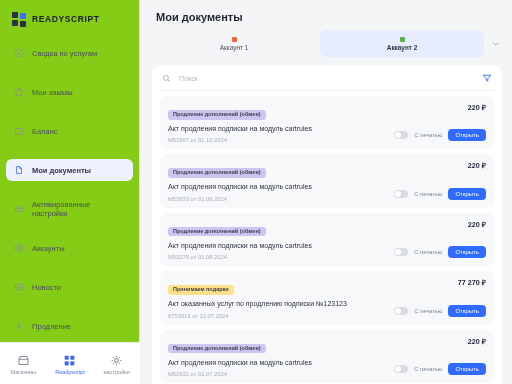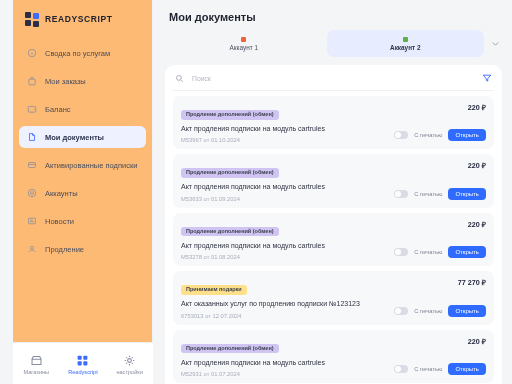--- a/index.html
+++ b/index.html
@@ -8,42 +8,41 @@
     width:512px; height:384px;
     font-family:"Liberation Sans", sans-serif;
     background:#f4f5f7;
     overflow:hidden;
     color:#2b2b33;
   }
   #app { position:relative; width:512px; height:384px; display:flex; }
 
   
   .sidebar {
-    width:140px; height:384px; background:#fdba74;
+    width:140px; height:384px; background:#84cc16;
     display:flex; flex-direction:column;
     border-right:1px solid #eef0f3;
     position:relative;
-    margin-left:13px;
   }
   .brand {
     display:flex; align-items:center; gap:6px;
     padding:12px 10px 14px 12px;
   }
   .brand-logo { width:14px; height:14px; position:relative; flex:none; }
   .brand-logo i {
     position:absolute; width:6px; height:6px; border-radius:1px; background:#2b2f45;
   }
   .brand-logo i:nth-child(1){ left:0; top:0; }
   .brand-logo i:nth-child(2){ left:8px; top:1px; background:#3d6bff; }
   .brand-logo i:nth-child(3){ left:0; top:8px; }
   .brand-logo i:nth-child(4){ left:8px; top:9px; }
   .brand-text {
     font-size:8.5px; font-weight:bold; letter-spacing:.6px; color:#20222e;
   }
-  .nav { padding:2px 6px 0 6px; display:flex; flex-direction:column; gap:6px; }
+  .nav { padding:2px 6px 0 6px; display:flex; flex-direction:column; gap:17px; }
   .nav-item {
     display:flex; align-items:center; gap:8px;
     height:22px; padding:0 8px; border-radius:6px;
     font-size:7.5px; color:#4a4d5c; cursor:pointer;
   }
   .nav-item .ic { width:10px; height:10px; flex:none; color:#8a8f9e; display:block; }
   .nav-item.active { background:#eef1ff; color:#2f3550; font-weight:bold; }
   .nav-item.active .ic { color:#3d6bff; }
 
   .bottombar {
@@ -182,21 +181,21 @@
             <path d="M9 2.5v3h3"></path>
         </svg>
         <span>Мои документы</span>
       </div>
 
       <div class="nav-item">
         <svg class="ic" viewBox="0 0 16 16" fill="none" stroke="currentColor" stroke-width="1.3">
           <rect x="2.5" y="4" width="11" height="8" rx="1.5"></rect>
             <path d="M2.5 7h11"></path>
         </svg>
-        <span>Активированные подписки</span>
+        <span>Активированные настройки</span>
       </div>
 
       <div class="nav-item">
         <svg class="ic" viewBox="0 0 16 16" fill="none" stroke="currentColor" stroke-width="1.3">
           <circle cx="8" cy="8" r="6"></circle>
             <circle cx="8" cy="8" r="2.3"></circle>
         </svg>
         <span>Аккаунты</span>
       </div>
 

